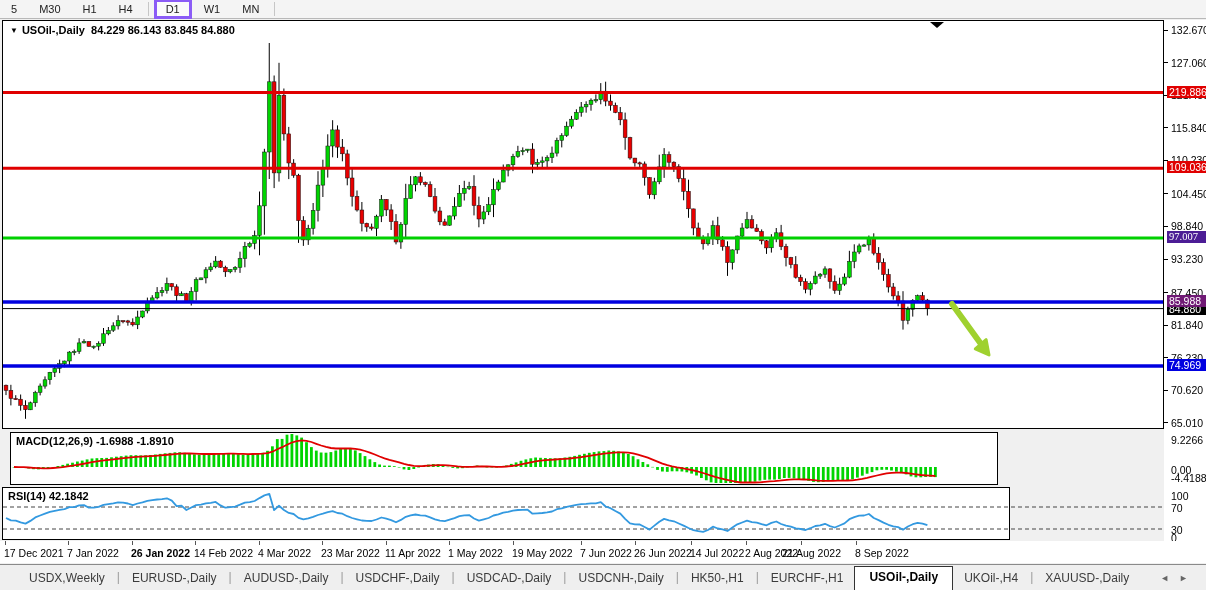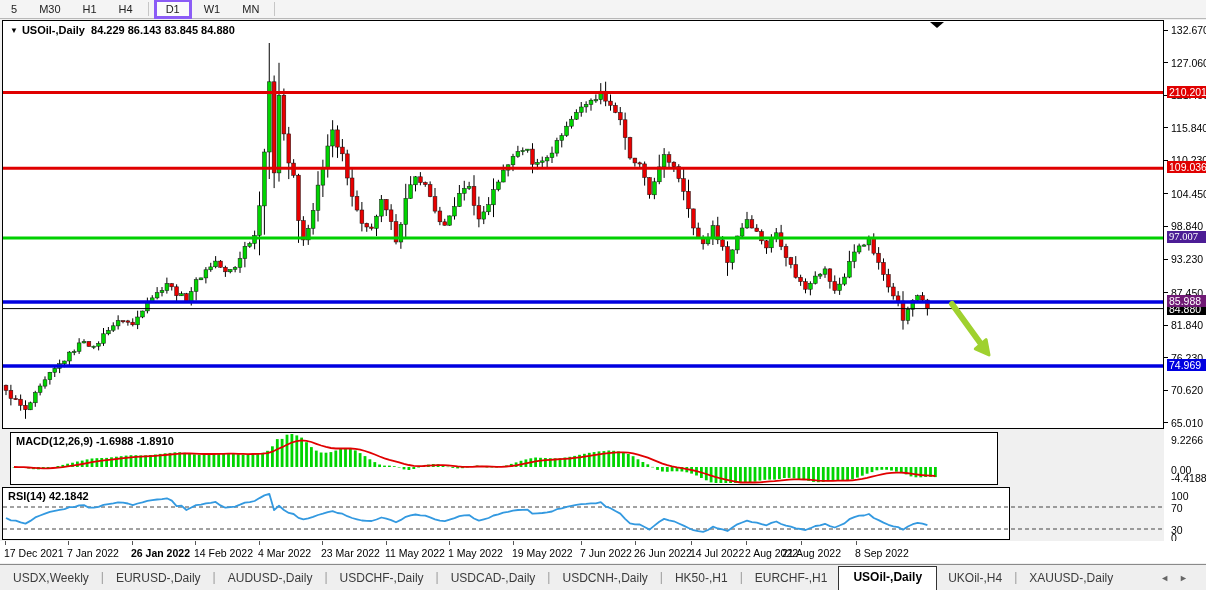--- a/index.html
+++ b/index.html
@@ -32,21 +32,21 @@
   .badge { position:absolute; left:3px; width:39px; font-size:10.5px; color:#fff; padding:0 2px; line-height:12px; height:12px; z-index:2; overflow:hidden; white-space:nowrap; }
   .ind-ytick { position:absolute; left:7px; width:40px; font-size:10.5px; color:#000; white-space:nowrap; }
 
   
   #date-axis { position:absolute; left:0; top:541px; width:1206px; height:22px; background:#fff; }
   .dlabel { position:absolute; top:6px; font-size:10.5px; color:#000; white-space:nowrap; }
   .dtick { position:absolute; top:0; width:1px; height:4px; background:#555; }
 
   
   #tabbar { position:absolute; left:0; top:564px; width:1206px; height:26px; background:#efefef;
-            border-top:1px solid #8a8a8a; display:flex; align-items:flex-end; padding:0 0 0 2px; }
+            border-top:1px solid #8a8a8a; display:flex; align-items:flex-end; padding:0 0 0 18px; }
   .tab { padding:4px 11px 5px; font-size:12px; color:#3c3c3c; cursor:default; white-space:nowrap; }
   .tab.active { background:#fff; border:1px solid #333; border-bottom:none; font-weight:700; color:#000; padding:3px 14px 6px; }
   .tab-sep { color:#9a9a9a; align-self:center; padding:0 1px 1px; font-size:12px; }
   .scroll-arrows { position:absolute; right:8px; top:8px; color:#666; font-size:9px; letter-spacing:10px; cursor:default; }
 </style>
 </head>
 <body>
 
 <div class="toolbar" id="tf-toolbar">
     <div class="tf-btn">5</div>
@@ -685,21 +685,21 @@
     <div class="ytick-dash" style="top: 272px;"></div>
     <div class="ytick" style="top: 266.638px;">87.450</div>
     <div class="ytick-dash" style="top: 305px;"></div>
     <div class="ytick" style="top: 299.221px;">81.840</div>
     <div class="ytick-dash" style="top: 337px;"></div>
     <div class="ytick" style="top: 331.804px;">76.230</div>
     <div class="ytick-dash" style="top: 370px;"></div>
     <div class="ytick" style="top: 364.386px;">70.620</div>
     <div class="ytick-dash" style="top: 402px;"></div>
     <div class="ytick" style="top: 396.969px;">65.010</div>
-    <div class="badge" style="top: 65.5764px; background: rgb(224, 0, 0); z-index: 2;">210.201</div>
+    <div class="badge" style="top: 65.5764px; background: rgb(224, 0, 0); z-index: 2;">219.886</div>
     <div class="badge" style="top: 141.266px; background: rgb(224, 0, 0); z-index: 2;">109.036</div>
     <div class="badge" style="top: 211.131px; background: #4c1d95; z-index: 2; font-family: Liberation Serif, serif;">97.007</div>
     <div class="badge" style="top: 275.129px; background: #701a75; z-index: 4;">85.988</div>
     <div class="badge" style="top: 339.127px; background: rgb(0, 0, 224); z-index: 2;">74.969</div>
     <div class="badge" style="top: 282.564px; background: rgb(0, 0, 0); z-index: 3;">84.880</div>
     <div class="ind-ytick" style="top: 414px;">9.2266</div>
     <div class="ind-ytick" style="top: 444px;">0.00</div>
     <div class="ind-ytick" style="top: 452px;">-4.4188</div>
     <div class="ind-ytick" style="top: 470px;">100</div>
     <div class="ind-ytick" style="top: 482px;">70</div>
@@ -714,21 +714,21 @@
     <div class="dlabel" style="left: 67px;">7 Jan 2022</div>
     <div class="dtick" style="left: 132px;"></div>
     <div class="dlabel" style="left: 131px; font-weight: bold;">26 Jan 2022</div>
     <div class="dtick" style="left: 195px;"></div>
     <div class="dlabel" style="left: 194px;">14 Feb 2022</div>
     <div class="dtick" style="left: 259px;"></div>
     <div class="dlabel" style="left: 258px;">4 Mar 2022</div>
     <div class="dtick" style="left: 322px;"></div>
     <div class="dlabel" style="left: 321px;">23 Mar 2022</div>
     <div class="dtick" style="left: 386px;"></div>
-    <div class="dlabel" style="left: 385px;">11 May 2022</div>
+    <div class="dlabel" style="left: 385px;">11 Apr 2022</div>
     <div class="dtick" style="left: 449px;"></div>
     <div class="dlabel" style="left: 448px;">1 May 2022</div>
     <div class="dtick" style="left: 513px;"></div>
     <div class="dlabel" style="left: 512px;">19 May 2022</div>
     <div class="dtick" style="left: 581px;"></div>
     <div class="dlabel" style="left: 580px;">7 Jun 2022</div>
     <div class="dtick" style="left: 635px;"></div>
     <div class="dlabel" style="left: 634px;">26 Jun 2022</div>
     <div class="dtick" style="left: 691px;"></div>
     <div class="dlabel" style="left: 690px;">14 Jul 2022</div>

